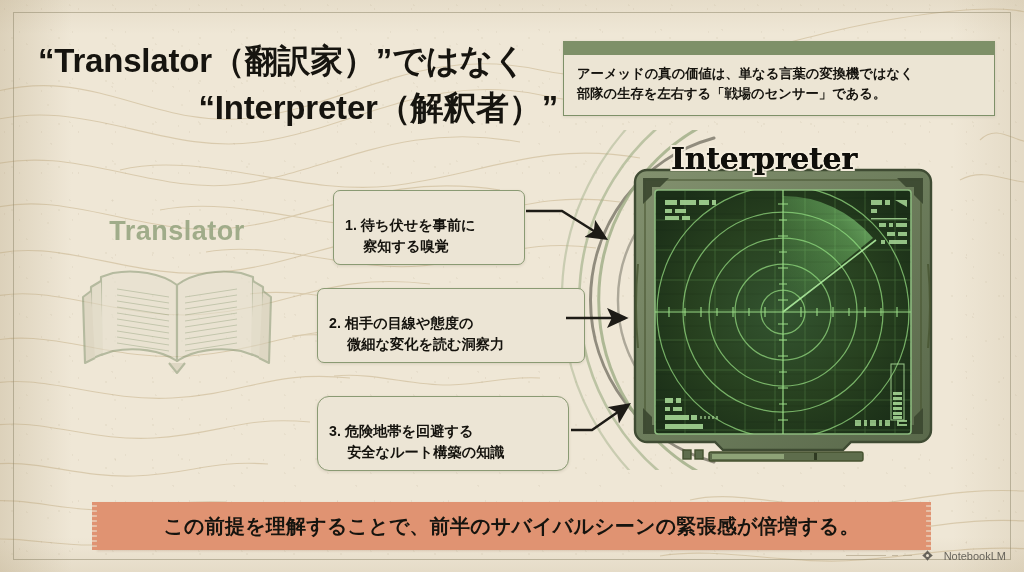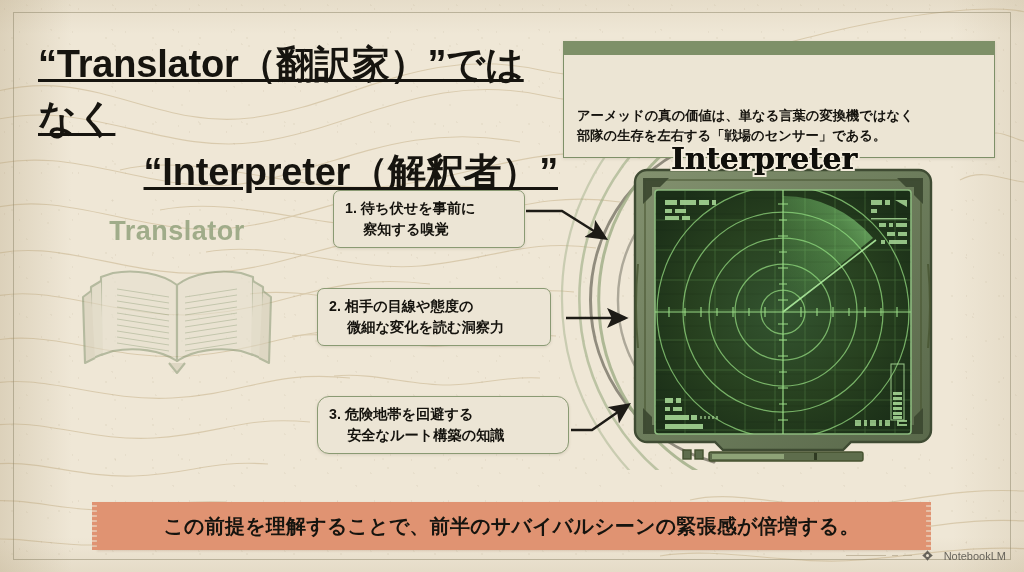--- a/index.html
+++ b/index.html
@@ -44,41 +44,39 @@
     position: absolute; left: 13px; top: 12px; right: 13px; bottom: 12px;
     border: 1.4px solid rgba(140,132,104,.50);
     z-index: 3; pointer-events: none;
   }
 
   
   .headline {
     position: absolute; left: 38px; top: 38px; z-index: 10;
     width: 520px;
     font-weight: 700;
-    font-size: 38px;
+    font-size: 33px;
     line-height: 1.42;
     color: #16140f;
     letter-spacing: -.2px;
-    text-decoration: underline;
   }
   .headline .l2 { display: block; text-align: right; }
 
   
   .quote-card {
     position: absolute; left: 563px; top: 41px; width: 432px; z-index: 10;
     background: #ece5d4;
     border: 1.6px solid #7e9068;
     box-shadow: 0 1px 3px rgba(80,70,45,.13);
   }
   .quote-bar { height: 13px; background: #7e9068; }
   .quote-body {
     padding: 9px 13px 11px 13px;
     font-size: 13.3px; font-weight: 700; line-height: 1.52;
     color: #15130e;
-    margin-top: 42px;
   }
 
   
   .translator-group { position: absolute; left: 73px; top: 216px; z-index: 6; }
   .translator-label {
     font-size: 27px; font-weight: 700; letter-spacing: .5px;
     color: #9aa884; opacity: .92;
     text-align: center; width: 208px;
     font-family: Liberation Sans, sans-serif;
   }
@@ -87,27 +85,27 @@
   
   .arcs { position: absolute; left: 500px; top: 130px; z-index: 5; pointer-events: none; }
 
   
   .callout {
     position: absolute; z-index: 12;
     background: #ece5d5;
     border: 1.6px solid #8a9a73;
     border-radius: 7px;
     box-shadow: 0 1px 3px rgba(80,70,45,.15);
-    padding: 7px 11px 8px 11px;
+    padding: 24px 11px 8px 11px;
     font-size: 14.2px; font-weight: 700; line-height: 1.45;
     color: #14120d;
     white-space: pre-line;
   }
   #callout-1 { left: 333px; top: 190px; width: 192px; }
-  #callout-2 { left: 317px; top: 288px; width: 234px; }
+  #callout-2 { left: 317px; top: 288px; width: 268px; }
   #callout-3 { left: 317px; top: 396px; width: 252px; border-radius: 12px; }
 
   .arrows { position: absolute; inset: 0; z-index: 13; pointer-events: none; }
 
   
   .device-title {
     position: absolute; left: 671px; top: 141px; z-index: 14;
     font-family: "DejaVu Serif", serif;
     font-weight: 700; font-size: 30px; letter-spacing: -.3px;
     color: #100f0b;

